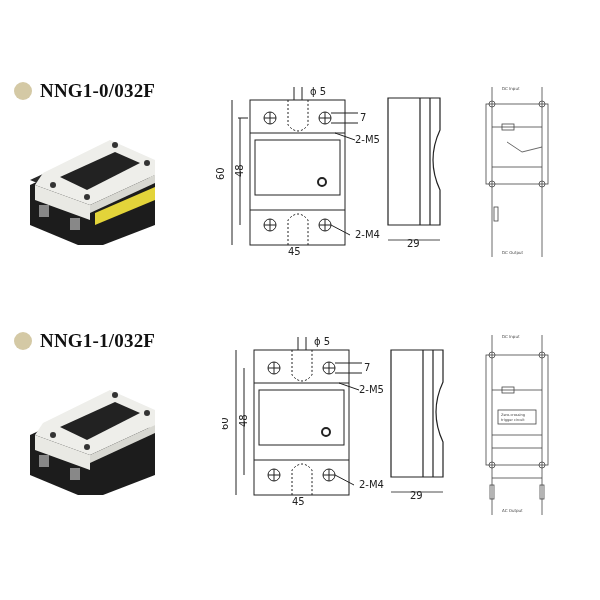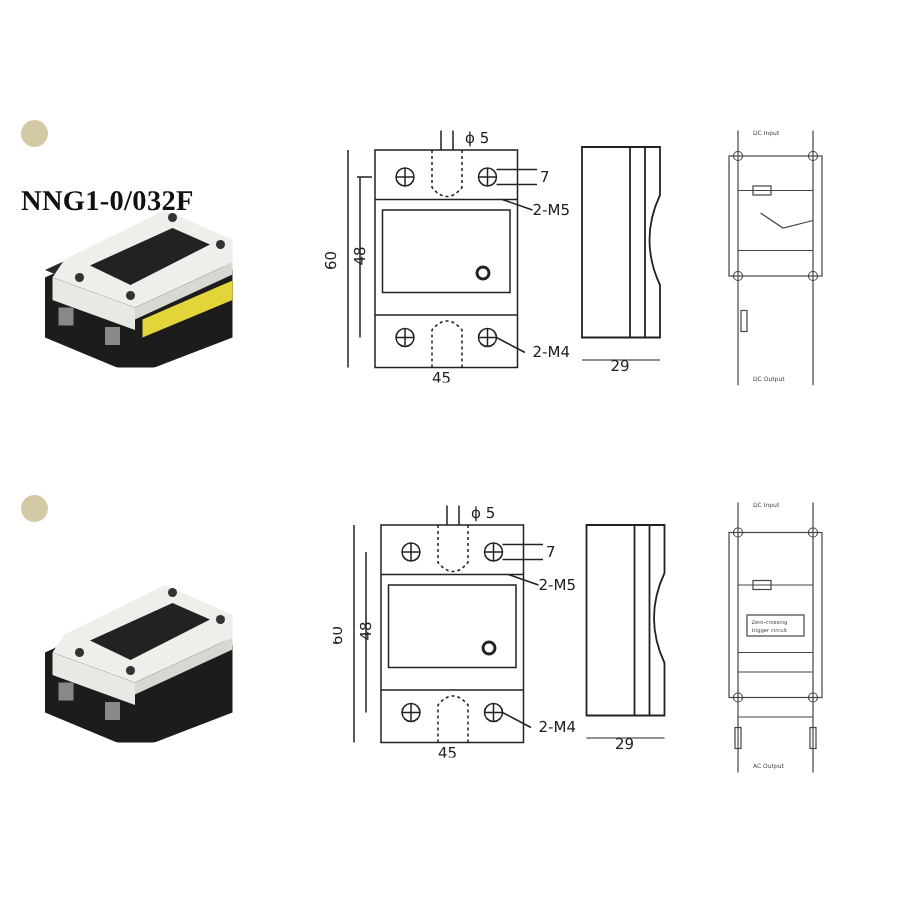--- a/index.html
+++ b/index.html
@@ -1,18 +1,18 @@
 <!DOCTYPE html>
 <html><head>
 <meta charset="utf-8">
 <style>
   html,body{margin:0;padding:0;background:#fff;}
   body{width:600px;height:600px;position:relative;overflow:hidden;font-family:"DejaVu Sans",sans-serif;}
   .sec{position:absolute;left:0;width:600px;}
-  .title{position:absolute;left:14px;display:flex;align-items:flex-start;gap:26px;flex-direction:column;}
+  .title{position:absolute;left:14px;display:flex;align-items:center;gap:8px;}
   .bullet{width:18px;height:18px;border-radius:50%;background:#d4c9a5;}
   .title-text{font-family:"Liberation Serif",serif;font-weight:bold;font-size:19px;color:#111;letter-spacing:0.2px;}
   svg text{font-family:"DejaVu Sans",sans-serif;}
   .abs{position:absolute;}
 </style>
 </head>
 <body>
 
 <div class="sec" style="top:0;height:300px;">
   <div class="title" style="top:80px;">
@@ -103,20 +103,21 @@
       <rect x="12" y="125" width="4" height="14"></rect>
     </g>
     <text x="20" y="8" font-size="4" fill="#444">DC Input</text>
     <text x="20" y="172" font-size="4" fill="#444">DC Output</text>
   </svg>
 </div>
 
 <div class="sec" style="top:0;height:600px;pointer-events:none;">
   <div class="title" style="top:330px;">
     <div class="bullet"></div>
+    <div class="title-text">NNG1-1/032F</div>
   </div>
 
   <svg class="abs" style="left:15px;top:375px;" width="150" height="120">
     <polygon points="15,60 80,30 140,55 140,100 75,125 15,100" fill="#1c1c1c"></polygon>
     <polygon points="28,48 95,15 140,35 140,50 75,80 20,60" fill="#eeeeea"></polygon>
     <polygon points="45,52 100,27 125,38 72,65" fill="#222"></polygon>
     <polygon points="20,60 75,80 75,95 20,75" fill="#e9e9e4"></polygon>
     <polygon points="75,80 140,50 140,58 75,88" fill="#d8d8d2"></polygon>
     <circle cx="100" cy="20" r="3" fill="#333"></circle>
       <circle cx="132" cy="38" r="3" fill="#333"></circle>

